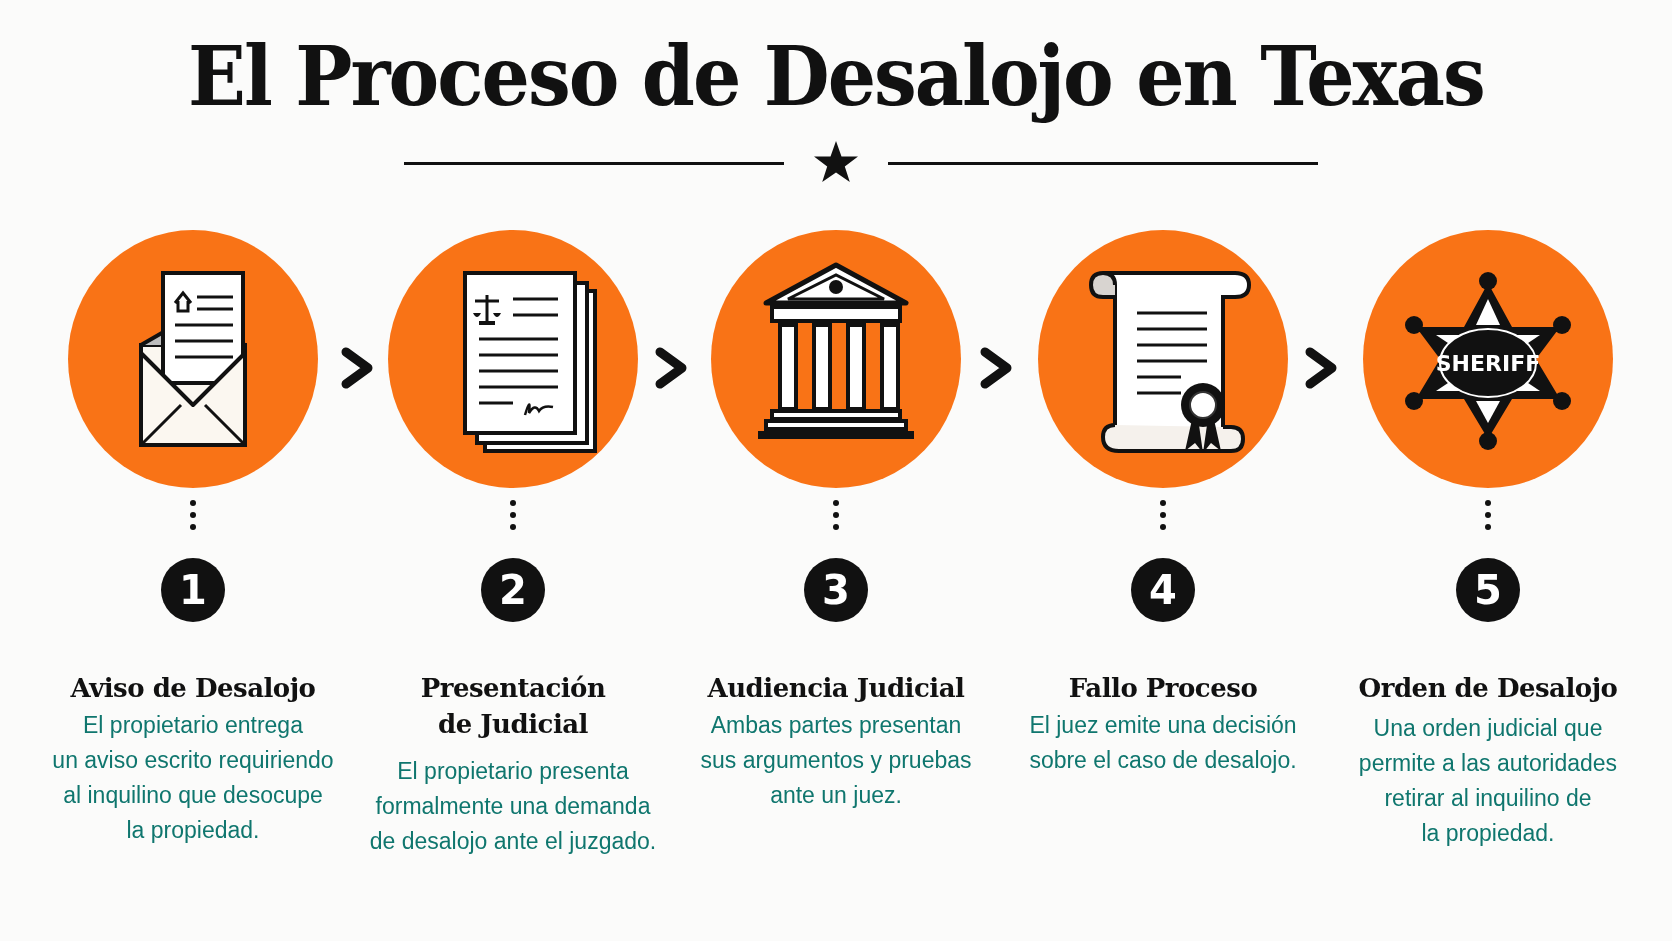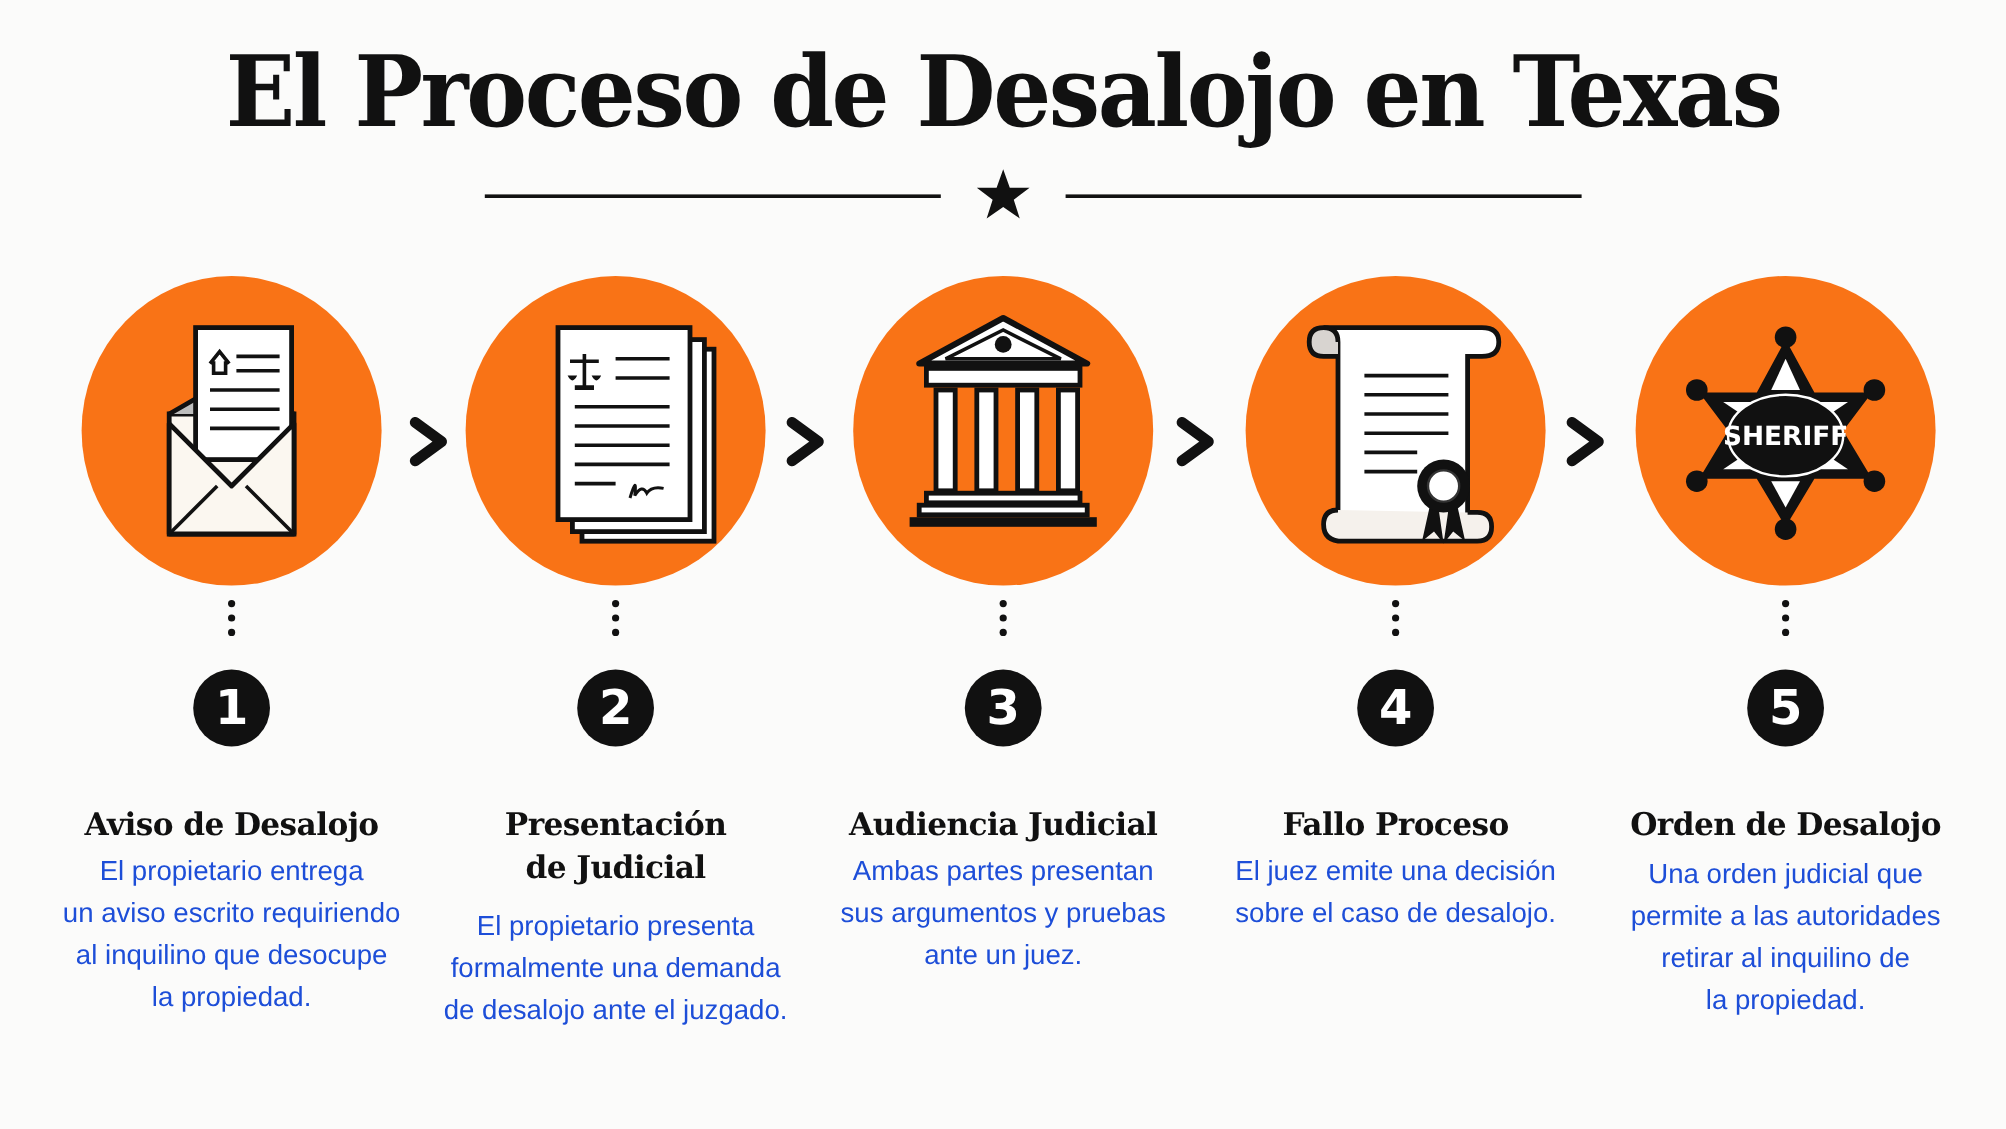--- a/index.html
+++ b/index.html
@@ -40,21 +40,21 @@
     line-height: 64px; text-align: center;
   }
   .step-title {
     position: absolute; left: -20px; top: 410px; width: 360px;
     font-family: "DejaVu Serif", serif; font-weight: bold; font-size: 26px; line-height: 36px;
     letter-spacing: -0.5px;
     margin-top: 30px;
   }
   .step-desc {
     position: absolute; left: -20px; width: 360px;
-    font-family: "Liberation Sans", sans-serif; font-size: 23px; line-height: 35px; color: #1d4ed8;
+    font-family: "Liberation Sans", sans-serif; font-size: 23px; line-height: 35px; color: #0f766e;
     white-space: pre-line;
   }
   .arrow { position: absolute; top: 344px; width: 40px; height: 48px; }
 </style>
 </head>
 <body>
 
 <h1 class="title">El Proceso de Desalojo en Texas</h1>
 
 <div class="divider">

